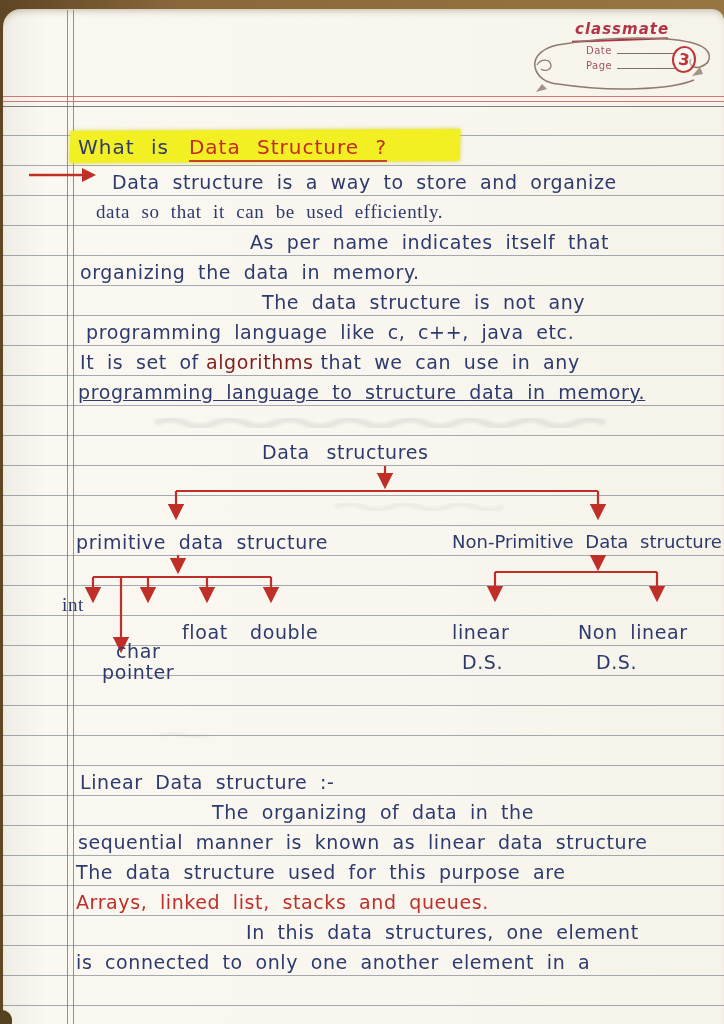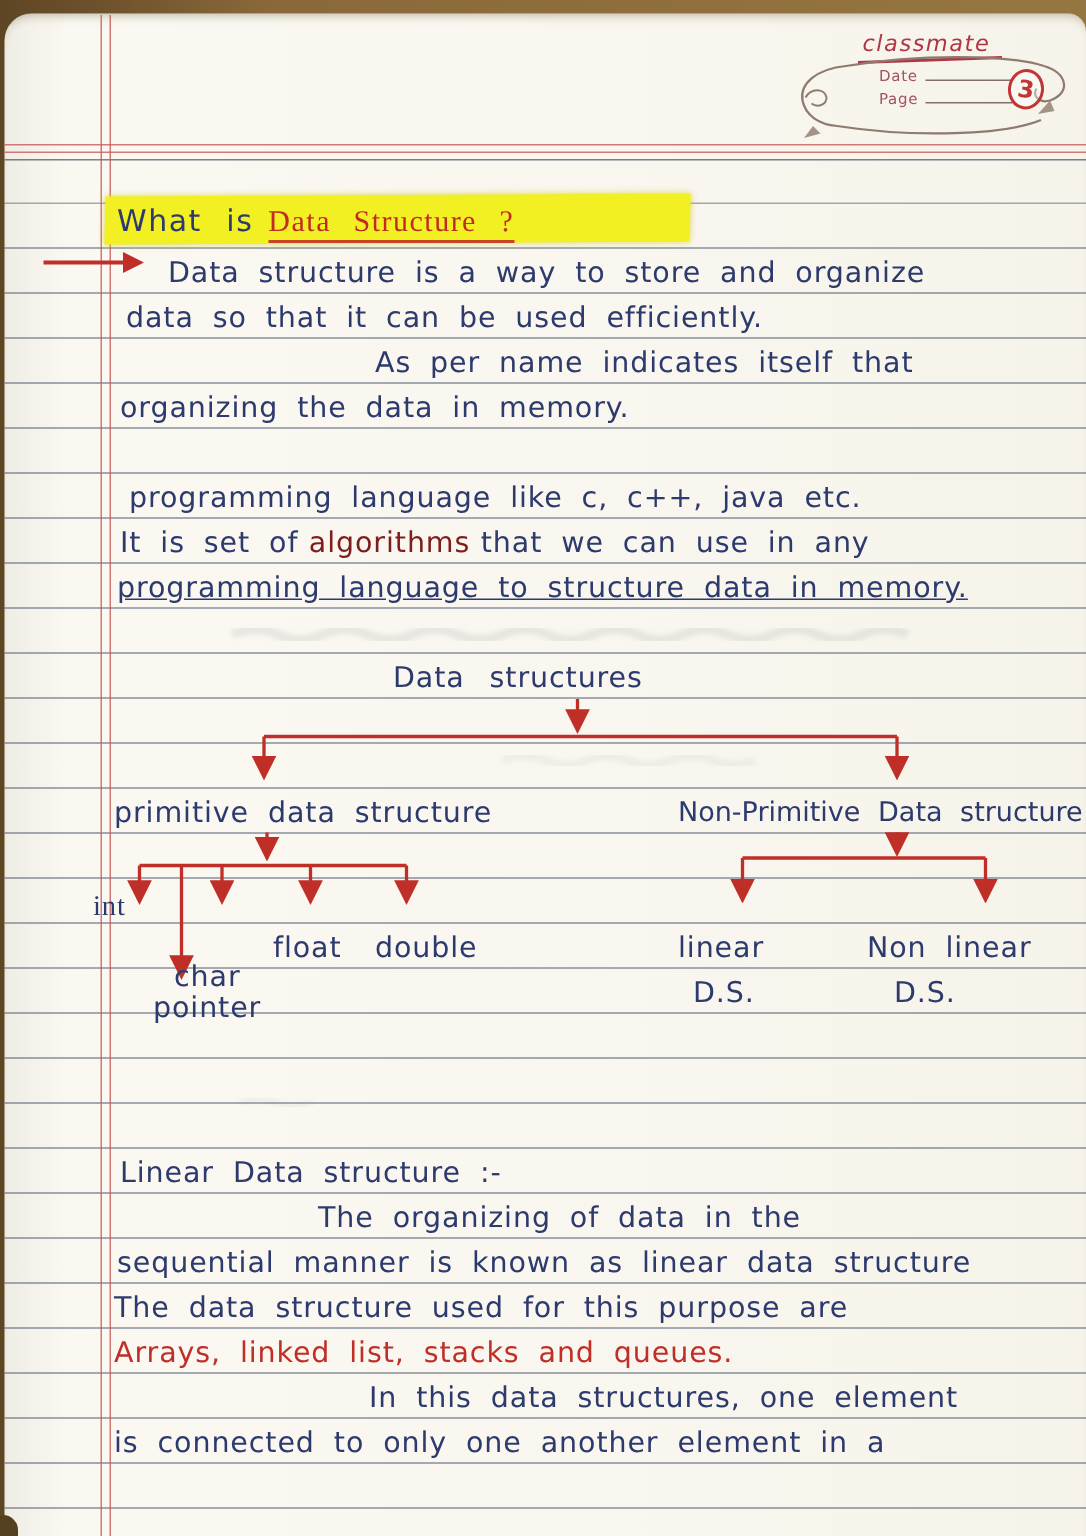--- a/index.html
+++ b/index.html
@@ -50,28 +50,28 @@
   .highlight {
     position:absolute; left:70px; top:130px; width:390px; height:32px;
     background:#f2ef23; transform:rotate(-.3deg) skewX(-2deg);
     box-shadow:0 0 4px rgba(210,205,30,.8);
   }
   .title-text {
     position:absolute; left:78px; top:131px; height:32px; line-height:32px;
     font-size:20px; color:#2d3a6d; letter-spacing:1px; word-spacing:9px; white-space:nowrap;
   }
   .title-text .subject {
-    color:#c22a22; border-bottom:2px solid rgba(190,40,35,.85); padding-bottom:1px; margin-left:10px;font-family:Liberation Serif, serif;
+    color:#c22a22; border-bottom:2px solid rgba(190,40,35,.85); padding-bottom:1px; margin-left:20px;
   }
 
   
   .logo { position:absolute; left:522px; top:12px; width:200px; height:82px; }
   .brand {
     position:absolute; left:53px; top:8px;
-    font-style:italic; font-weight:normal; font-size:15px; letter-spacing:1px; color:#b23546;
+    font-style:italic; font-weight:bold; font-size:15px; letter-spacing:1px; color:#b23546;
   }
   .brand-underline { position:absolute; left:50px; top:27px; width:96px; height:2px; background:#b23546; transform:rotate(-2deg); }
   .scroll-svg { position:absolute; left:0; top:22px; }
   .meta-row { position:absolute; left:64px; font-size:10px; color:#a2535e; letter-spacing:.5px; }
   .meta-row .blank { display:inline-block; width:58px; border-bottom:1.2px solid #80706a; height:9px; margin-left:5px; }
   .page-num {
     position:absolute; left:150px; top:34px; width:24px; height:27px;
     border:2px solid #c23536; border-radius:50%;
     color:#c23536; font-size:16px; font-weight:bold; text-align:center; line-height:24px;
     transform:rotate(8deg); background:rgba(255,255,255,.4);
@@ -129,23 +129,24 @@
   <div class="title-text">
     <span>What is</span><span class="subject">Data Structure ?</span>
   </div>
 
   <svg class="overlay" style="left:26px;top:164px;width:72px;height:22px;" viewBox="0 0 72 22">
     <path d="M3 11 H58" stroke="#bf2f28" stroke-width="2.6" fill="none"></path>
     <path d="M56 4 L70 11 L56 18 Z" fill="#bf2f28"></path>
   </svg>
 
   <div class="hand" style="left:112px;top:167px;">Data structure is a way to store and organize</div>
-  <div class="hand" style="left:84px;top:197px;">data so that it can be used efficiently.</div>
+  <div class="hand" style="left:96px;top:197px;font-family:Liberation Serif, serif;">data so that it can be used efficiently.</div>
   <div class="hand" style="left:250px;top:227px;">As per name indicates itself that</div>
   <div class="hand" style="left:80px;top:257px;">organizing the data in memory.</div>
+  <div class="hand" style="left:262px;top:287px;">The data structure is not any</div>
   <div class="hand" style="left:86px;top:317px;text-align:right;">programming language like c, c++, java etc.</div>
   <div class="hand" style="left:80px;top:347px;">
     <span>It is set of</span><span class="redword">algorithms</span><span>that we can use in any</span>
   </div>
   <div class="hand" style="left:78px;top:377px;text-decoration:underline;">programming language to structure data in memory.</div>
 
   <svg class="overlay" style="left:0;top:430px;width:724px;height:290px;" viewBox="0 0 724 290">
     <defs>
       <marker id="ah" viewBox="0 0 10 10" refX="8" refY="5" markerWidth="7.5" markerHeight="7.5" orient="auto">
         <path d="M0 0 L10 5 L0 10 Z" fill="#bf2f28"></path>

